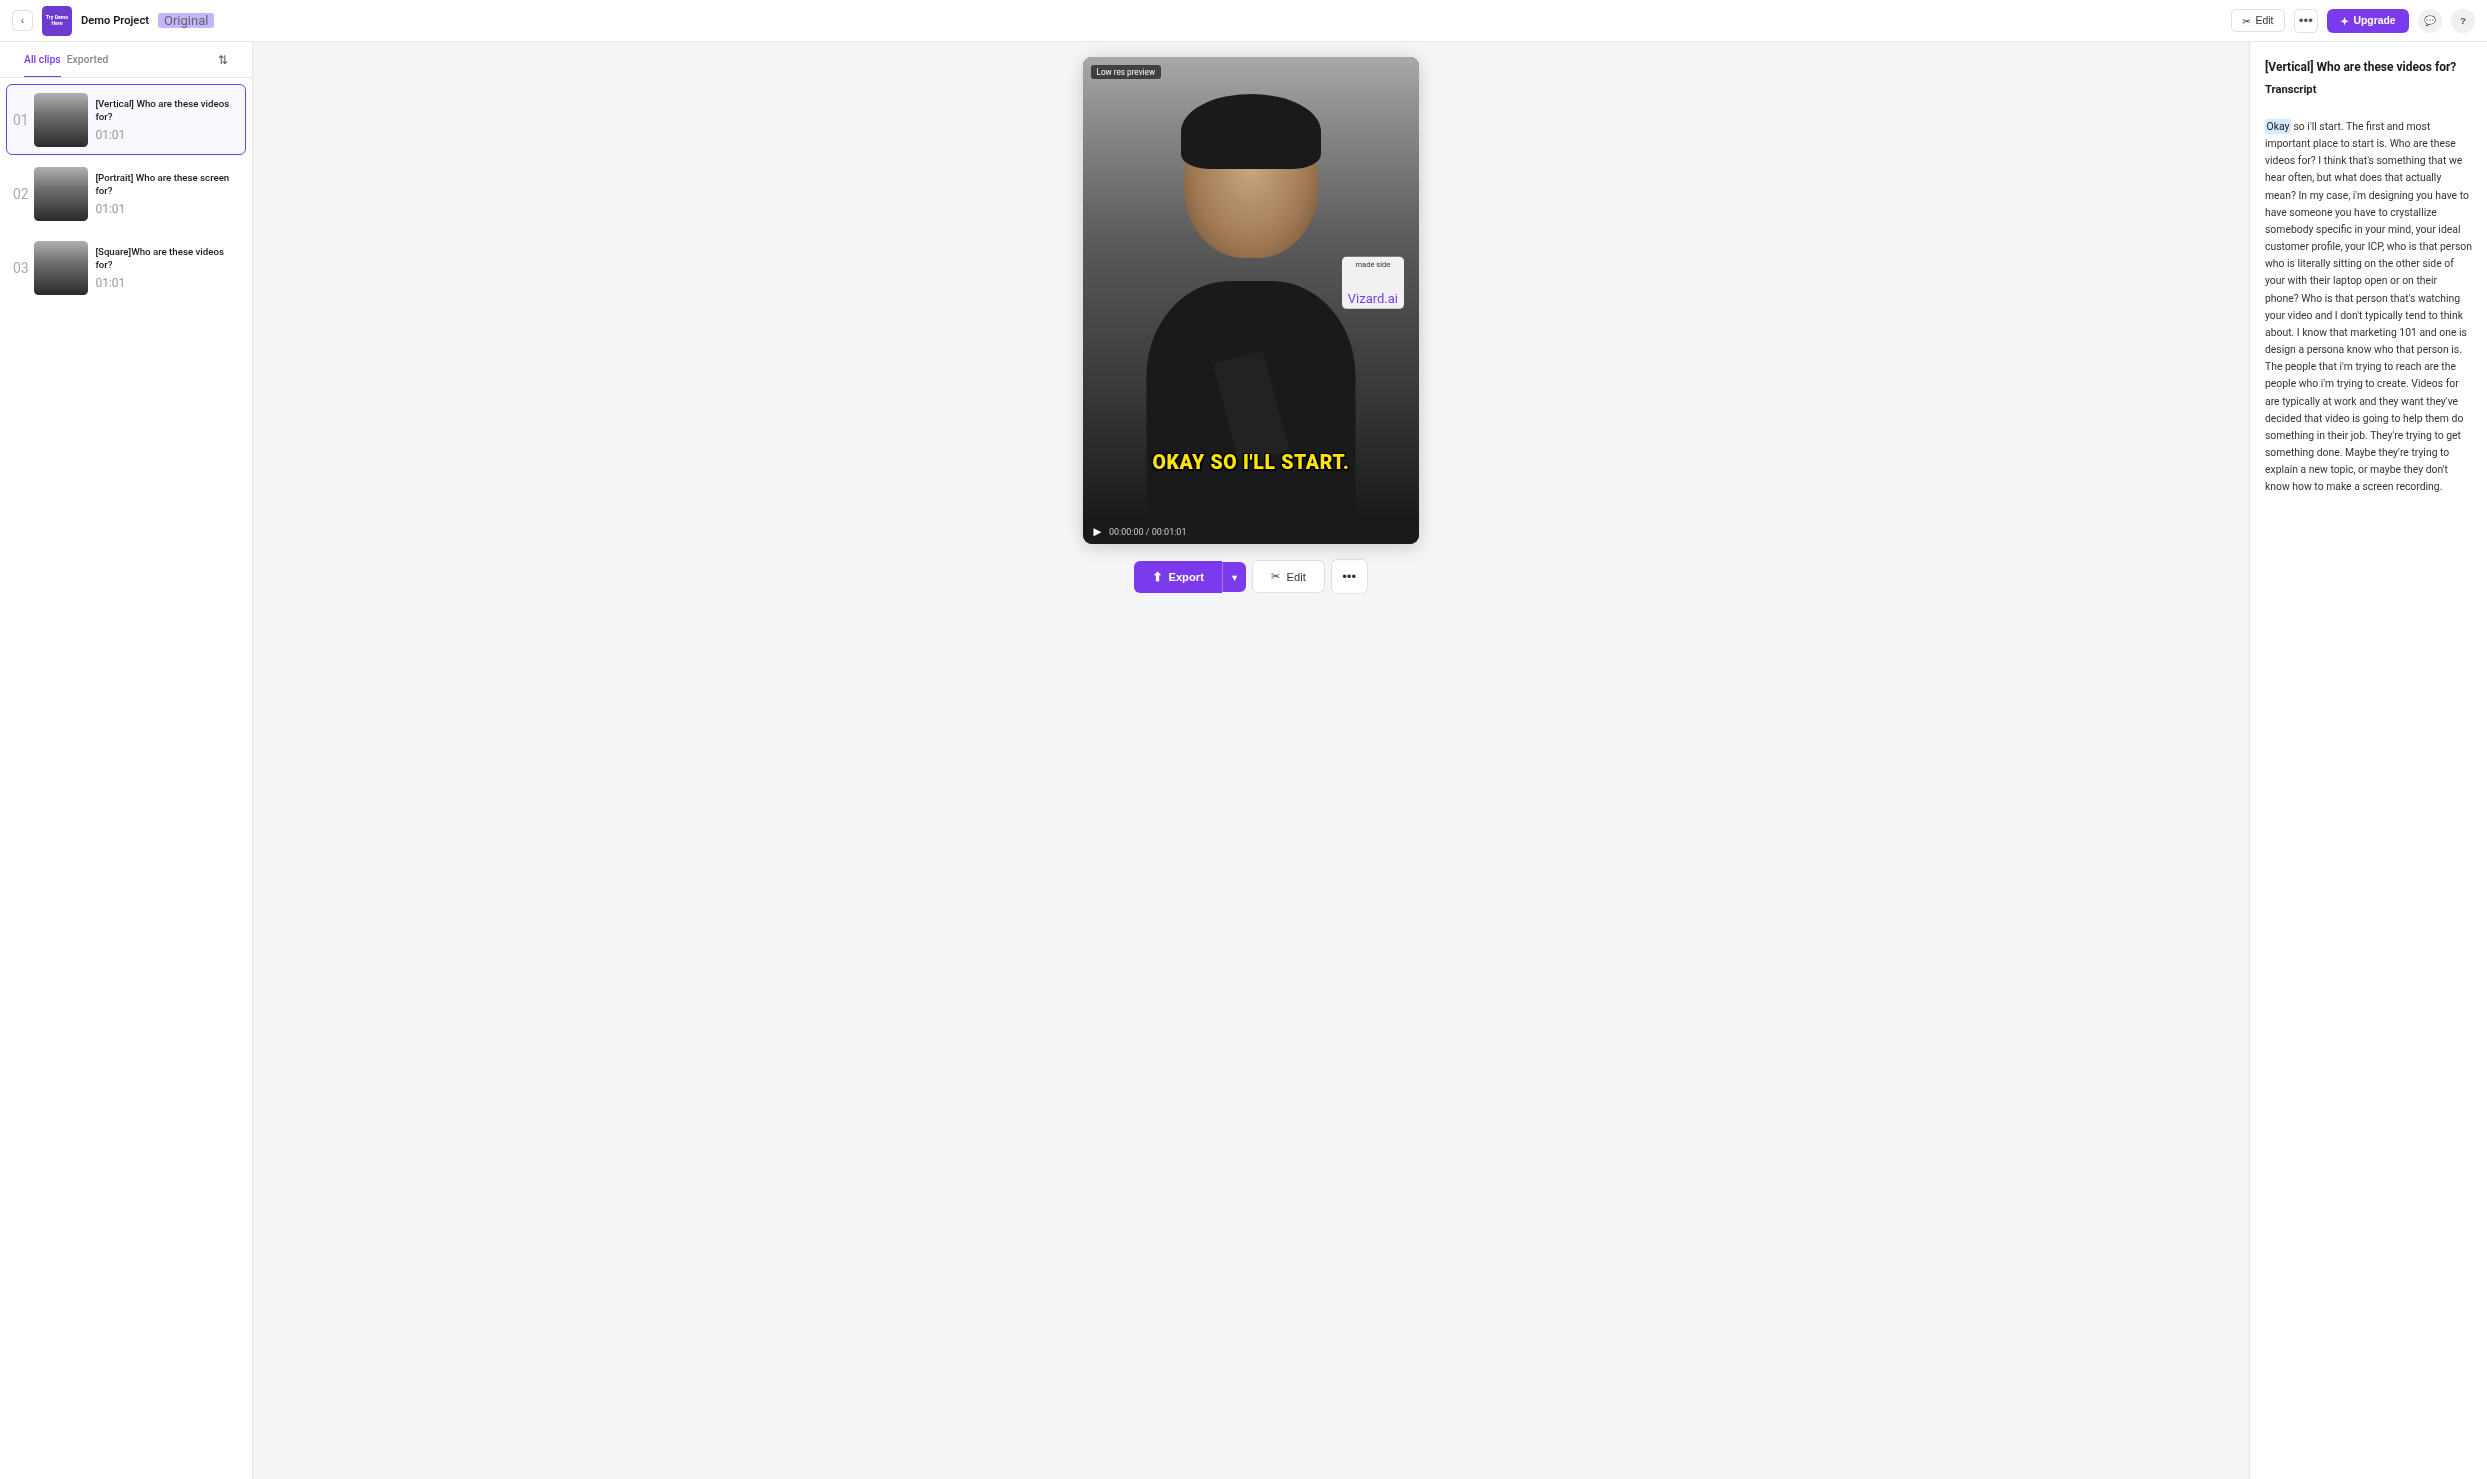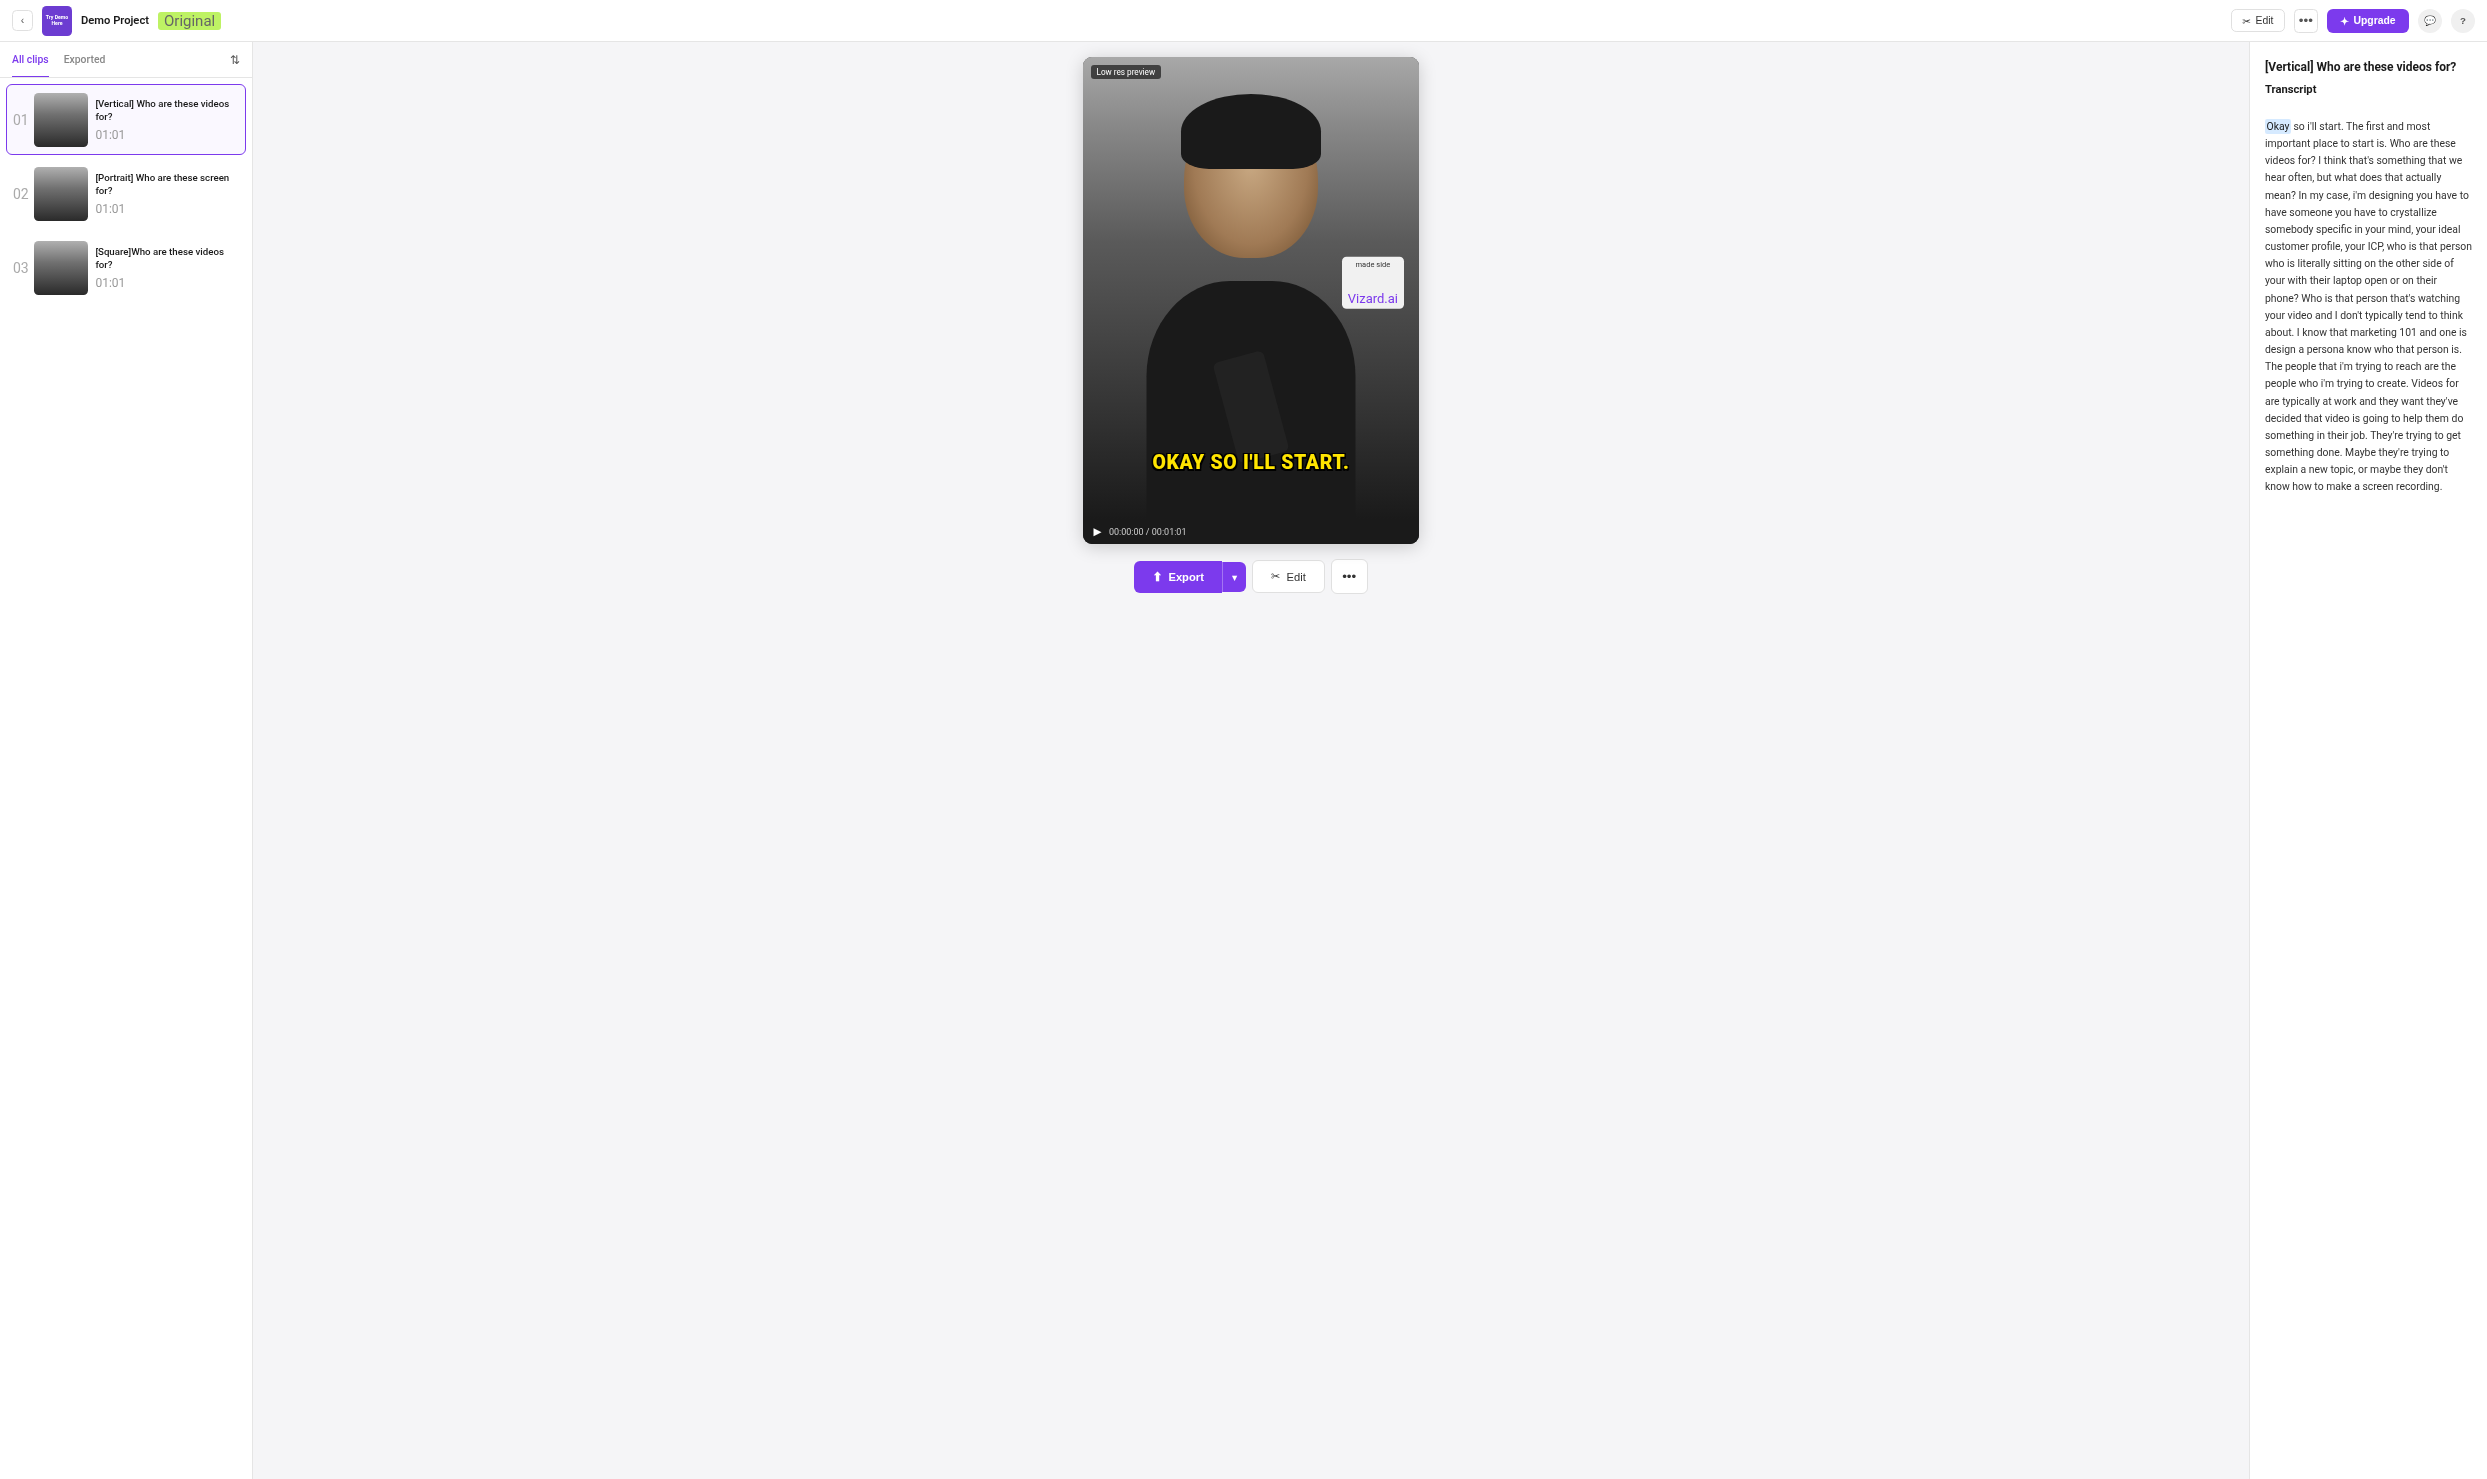--- a/index.html
+++ b/index.html
@@ -16,21 +16,21 @@
       display: flex; align-items: center; justify-content: center;
       cursor: pointer; background: #fff; color: #555; font-size: 10.4px;
     }
     .nav-thumb {
       width: 30px; height: 30px; border-radius: 4.5px; background: #6c3cd1;
       display: flex; align-items: center; justify-content: center;
       font-size: 5.2px; color: #fff; font-weight: 700; line-height: 1.1; text-align: center; padding: 2.2px;
     }
     .nav-project-title { font-size: 11.2px; font-weight: 600; color: #1a1a1a; }
     .nav-original-badge {
-      font-size: 15px; color: #666; background: #bef264;
+      font-size: 13px; color: #666; background: #c4b5fd;
       border-radius: 3px; padding: 0 6px;
     }
     .nav-spacer { flex: 1; }
     .nav-edit-btn {
       display: flex; align-items: center; gap: 4.5px;
       padding: 4.5px 10.4px; border: 0.7px solid #e0e0e0; border-radius: 5.2px;
       background: #fff; font-size: 10.4px; cursor: pointer; color: #333;
     }
     .nav-more-btn {
       width: 24px; height: 24px; border-radius: 4.5px; border: 0.7px solid #e0e0e0;
@@ -52,22 +52,22 @@
     .main-layout {
       display: flex; height: calc(100vh - 42px);
     }
 
     
     .clips-sidebar {
       width: 253px; background: #fff; border-right: 0.7px solid #e5e5e5;
       display: flex; flex-direction: column; flex-shrink: 0;
     }
     .clips-tabs {
-      display: flex; align-items: center; padding: 0 12px;
-      border-bottom: 0.7px solid #e5e5e5; gap: 15px; height: 36px;
+      display: flex; align-items: center; padding: 0 24px;
+      border-bottom: 0.7px solid #e5e5e5; gap: 6px; height: 36px;
     }
     .clips-tab {
       font-size: 10.4px; font-weight: 500; cursor: pointer;
       padding-bottom: 10.4px; padding-top: 10.4px; border-bottom: 1.5px solid transparent;
       color: #888;
     }
     .clips-tab.active { color: #7c3aed; border-bottom-color: #7c3aed; }
     .clips-sort-btn {
       margin-left: auto; cursor: pointer; background: none; border: none;
       color: #555; font-size: 12px;

